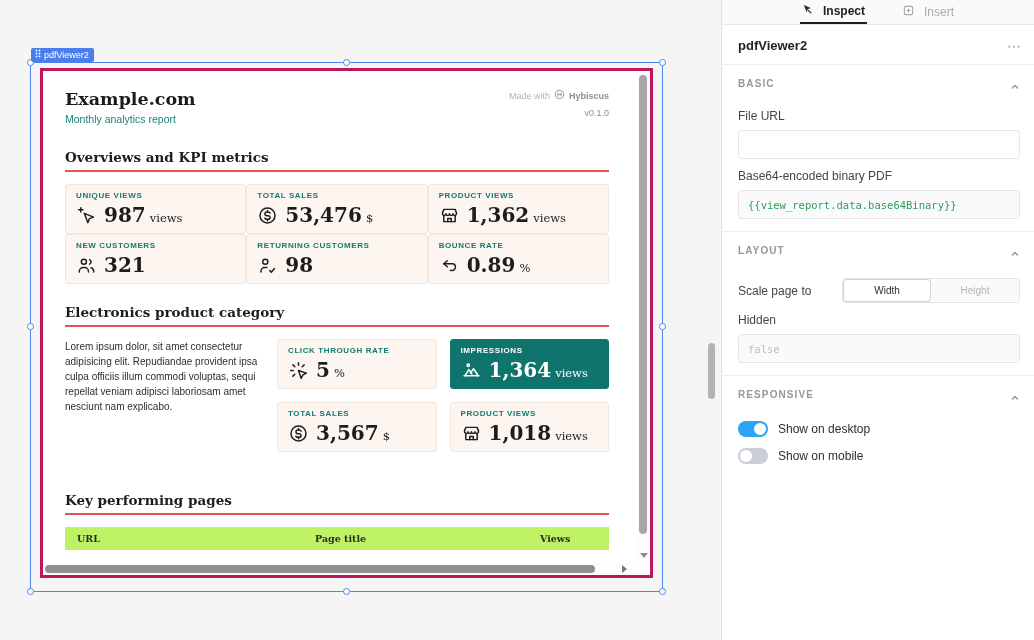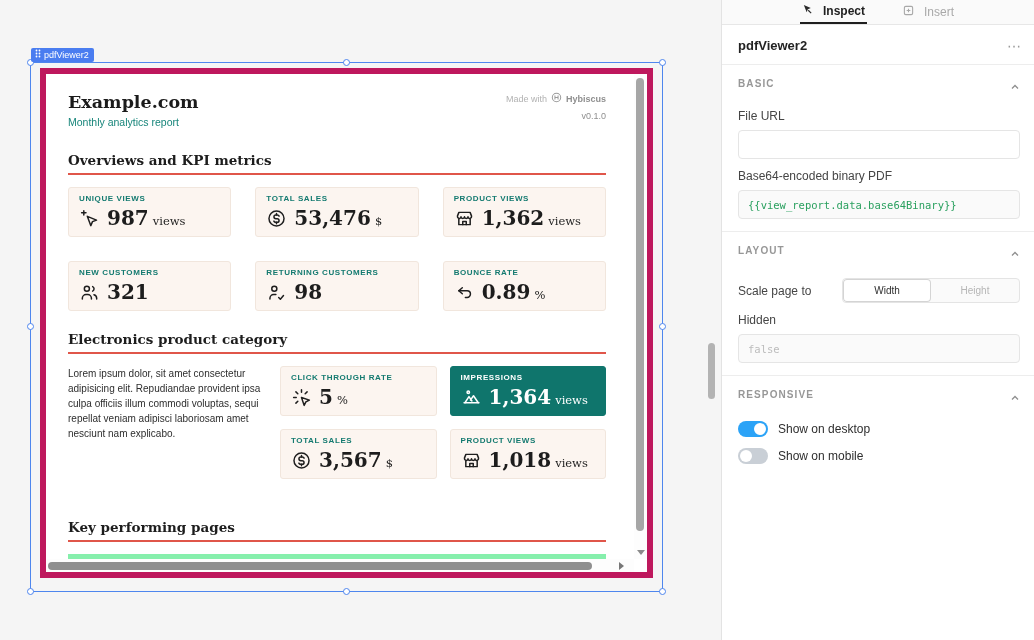--- a/index.html
+++ b/index.html
@@ -13,21 +13,21 @@
   .selection { position:absolute; left:30px; top:62px; width:633px; height:530px; border:1px solid #4e86ee; pointer-events:none; }
   .handle { position:absolute; width:7px; height:7px; background:#fff; border:1.5px solid #4e86ee; border-radius:50%; }
   .h-tl{left:-4px;top:-4px}.h-tm{left:calc(50% - 4px);top:-4px}.h-tr{right:-4px;top:-4px}
   .h-ml{left:-4px;top:calc(50% - 4px)}.h-mr{right:-4px;top:calc(50% - 4px)}
   .h-bl{left:-4px;bottom:-4px}.h-bm{left:calc(50% - 4px);bottom:-4px}.h-br{right:-4px;bottom:-4px}
 
   .badge { position:absolute; left:31px; top:48px; height:14px; background:#4a7df0; color:#fff;
     font-size:9px; line-height:14px; padding:0 5px 0 4px; border-radius:2px; display:flex; align-items:center; gap:3px; z-index:5; }
 
   
-  .viewer { position:absolute; left:40px; top:68px; width:613px; height:510px; background:#fff; border:6px solid #be185d; }
+  .viewer { position:absolute; left:40px; top:68px; width:613px; height:510px; background:#fff; border:3px solid #be185d; }
   .viewer-content { position:absolute; left:0; top:0; right:13px; bottom:13px; overflow:hidden; padding:18px 28px 0 22px; background:#fff; }
 
   .vsb { position:absolute; right:0; top:0; width:13px; bottom:13px; background:#fdfdfd; }
   .vsb-thumb { position:absolute; left:2px; top:4px; width:8px; height:calc(100% - 32px); background:#a6a6a6; border-radius:4px; }
   .vsb-arrow { position:absolute; left:3px; bottom:4px; width:0; height:0; border-left:4px solid transparent; border-right:4px solid transparent; border-top:5px solid #8b8b8b; }
   .hsb { position:absolute; left:0; bottom:0; right:13px; height:13px; background:#fdfdfd; }
   .hsb-thumb { position:absolute; left:2px; top:2.5px; height:8px; width:calc(100% - 44px); background:#8f8f8f; border-radius:4px; }
   .hsb-arrow { position:absolute; right:10px; top:3px; width:0; height:0; border-top:4px solid transparent; border-bottom:4px solid transparent; border-left:5px solid #777; }
 
   
@@ -35,39 +35,39 @@
   .r-site { font-family:"DejaVu Serif",serif; font-weight:700; font-size:17.5px; color:#1b1b1b; }
   .r-sub { font-size:10.5px; color:#17857a; margin-top:4px; }
   .r-meta { text-align:right; font-size:9px; color:#b2b2b2; }
   .r-brandrow { display:flex; align-items:center; gap:4px; justify-content:flex-end; }
   .r-brand { color:#8f8f8f; font-weight:700; }
   .r-version { margin-top:6px; color:#8f8f8f; }
 
   .sec-title { font-family:"DejaVu Serif",serif; font-weight:700; font-size:13.5px; color:#1d1d1d; margin-bottom:5px; }
   .rule { border-top:2px solid #e0564a; margin-bottom:12px; }
 
-  .kpi-grid { display:grid; grid-template-columns:repeat(3,1fr); gap:24px; }
+  .kpi-grid { display:grid; grid-template-columns:repeat(3,1fr); gap:0; }
   .card { background:#fcf5f0; border:1px solid #f1e6dd; border-radius:3px; padding:6px 10px 7px; }
   .card-label { color:#147a70; font-size:8px; font-weight:700; letter-spacing:.6px; }
   .vrow { display:flex; align-items:center; gap:7px; margin-top:4px; }
   .numwrap { display:flex; align-items:baseline; gap:4px; }
   .value { font-family:"DejaVu Serif",serif; font-weight:700; font-size:20px; line-height:22px; color:#1d1d1d; }
   .unit { font-family:"DejaVu Serif",serif; font-size:11.5px; color:#1d1d1d; }
   .icon svg { display:block; }
 
   .sec2 { margin-top:20px; }
   .elec-flex { display:flex; gap:14px; }
   .para { width:198px; font-size:10px; line-height:1.5; color:#2e2e2e; flex:none; }
   .elec-grid { flex:1; display:grid; grid-template-columns:1fr 1fr; gap:13px; align-content:start; }
   .card.teal { background:#0f756c; border-color:#0f756c; }
   .card.teal .card-label, .card.teal .value, .card.teal .unit { color:#fff; }
 
   .sec3 { margin-top:40px; }
-  .table-head { display:grid; grid-template-columns:238px 225px 1fr; background:#86efac; padding:6px 12px;
-    font-family:"DejaVu Serif",serif; font-weight:400; font-size:9.5px; color:#2b2b2b; }
+  .table-head { display:grid; grid-template-columns:238px 225px 1fr; background:#bef264; padding:6px 12px;
+    font-family:"DejaVu Serif",serif; font-weight:700; font-size:9.5px; color:#2b2b2b; }
 
   
   #panel { position:absolute; left:721px; top:0; width:313px; height:640px; background:#fff; border-left:1px solid #e3e3e3; }
   .tabbar { height:25px; background:#fafafa; border-bottom:1px solid #e7e7e7; display:flex; justify-content:center; gap:34px; }
   .tab { display:flex; align-items:center; gap:10px; font-size:12px; padding:0 2px; }
   .tab.active { color:#1f1f1f; font-weight:700; border-bottom:2px solid #1f1f1f; }
   .tab.inactive { color:#a9a9a9; }
 
   .name-row { display:flex; justify-content:space-between; align-items:center; padding:13px 12px 11px 16px; }
   .comp-name { font-size:13px; font-weight:700; color:#232323; }

